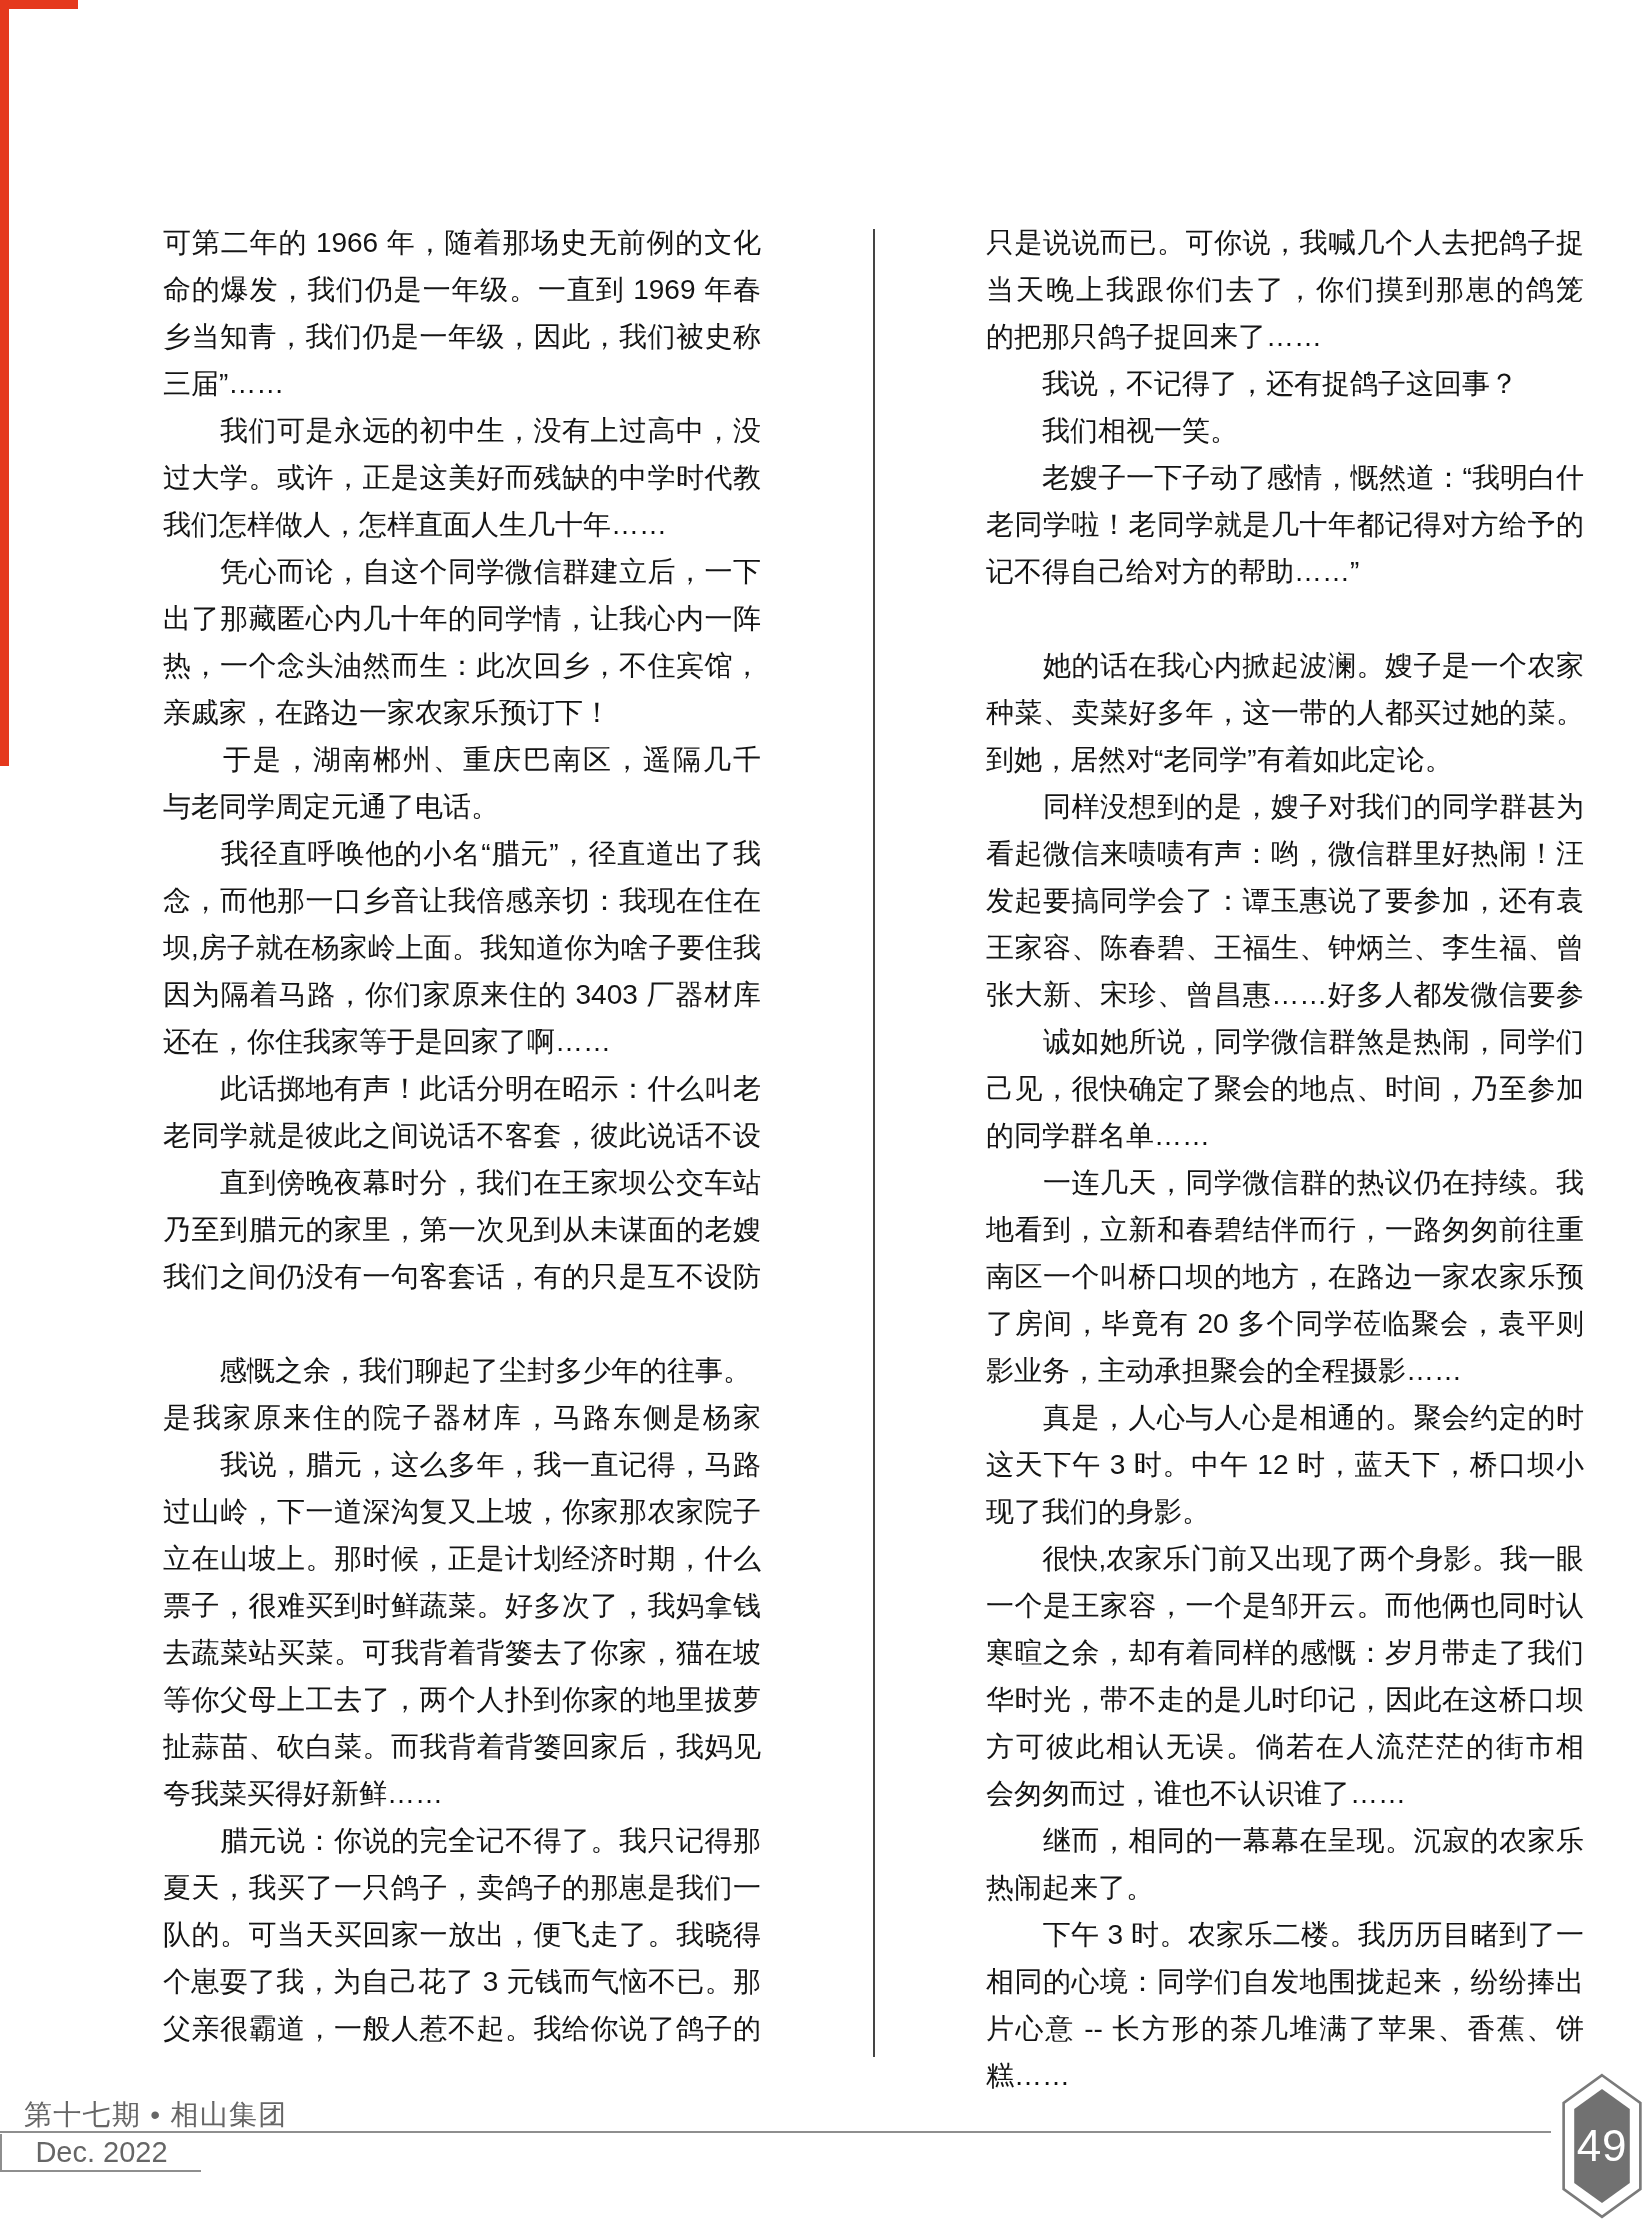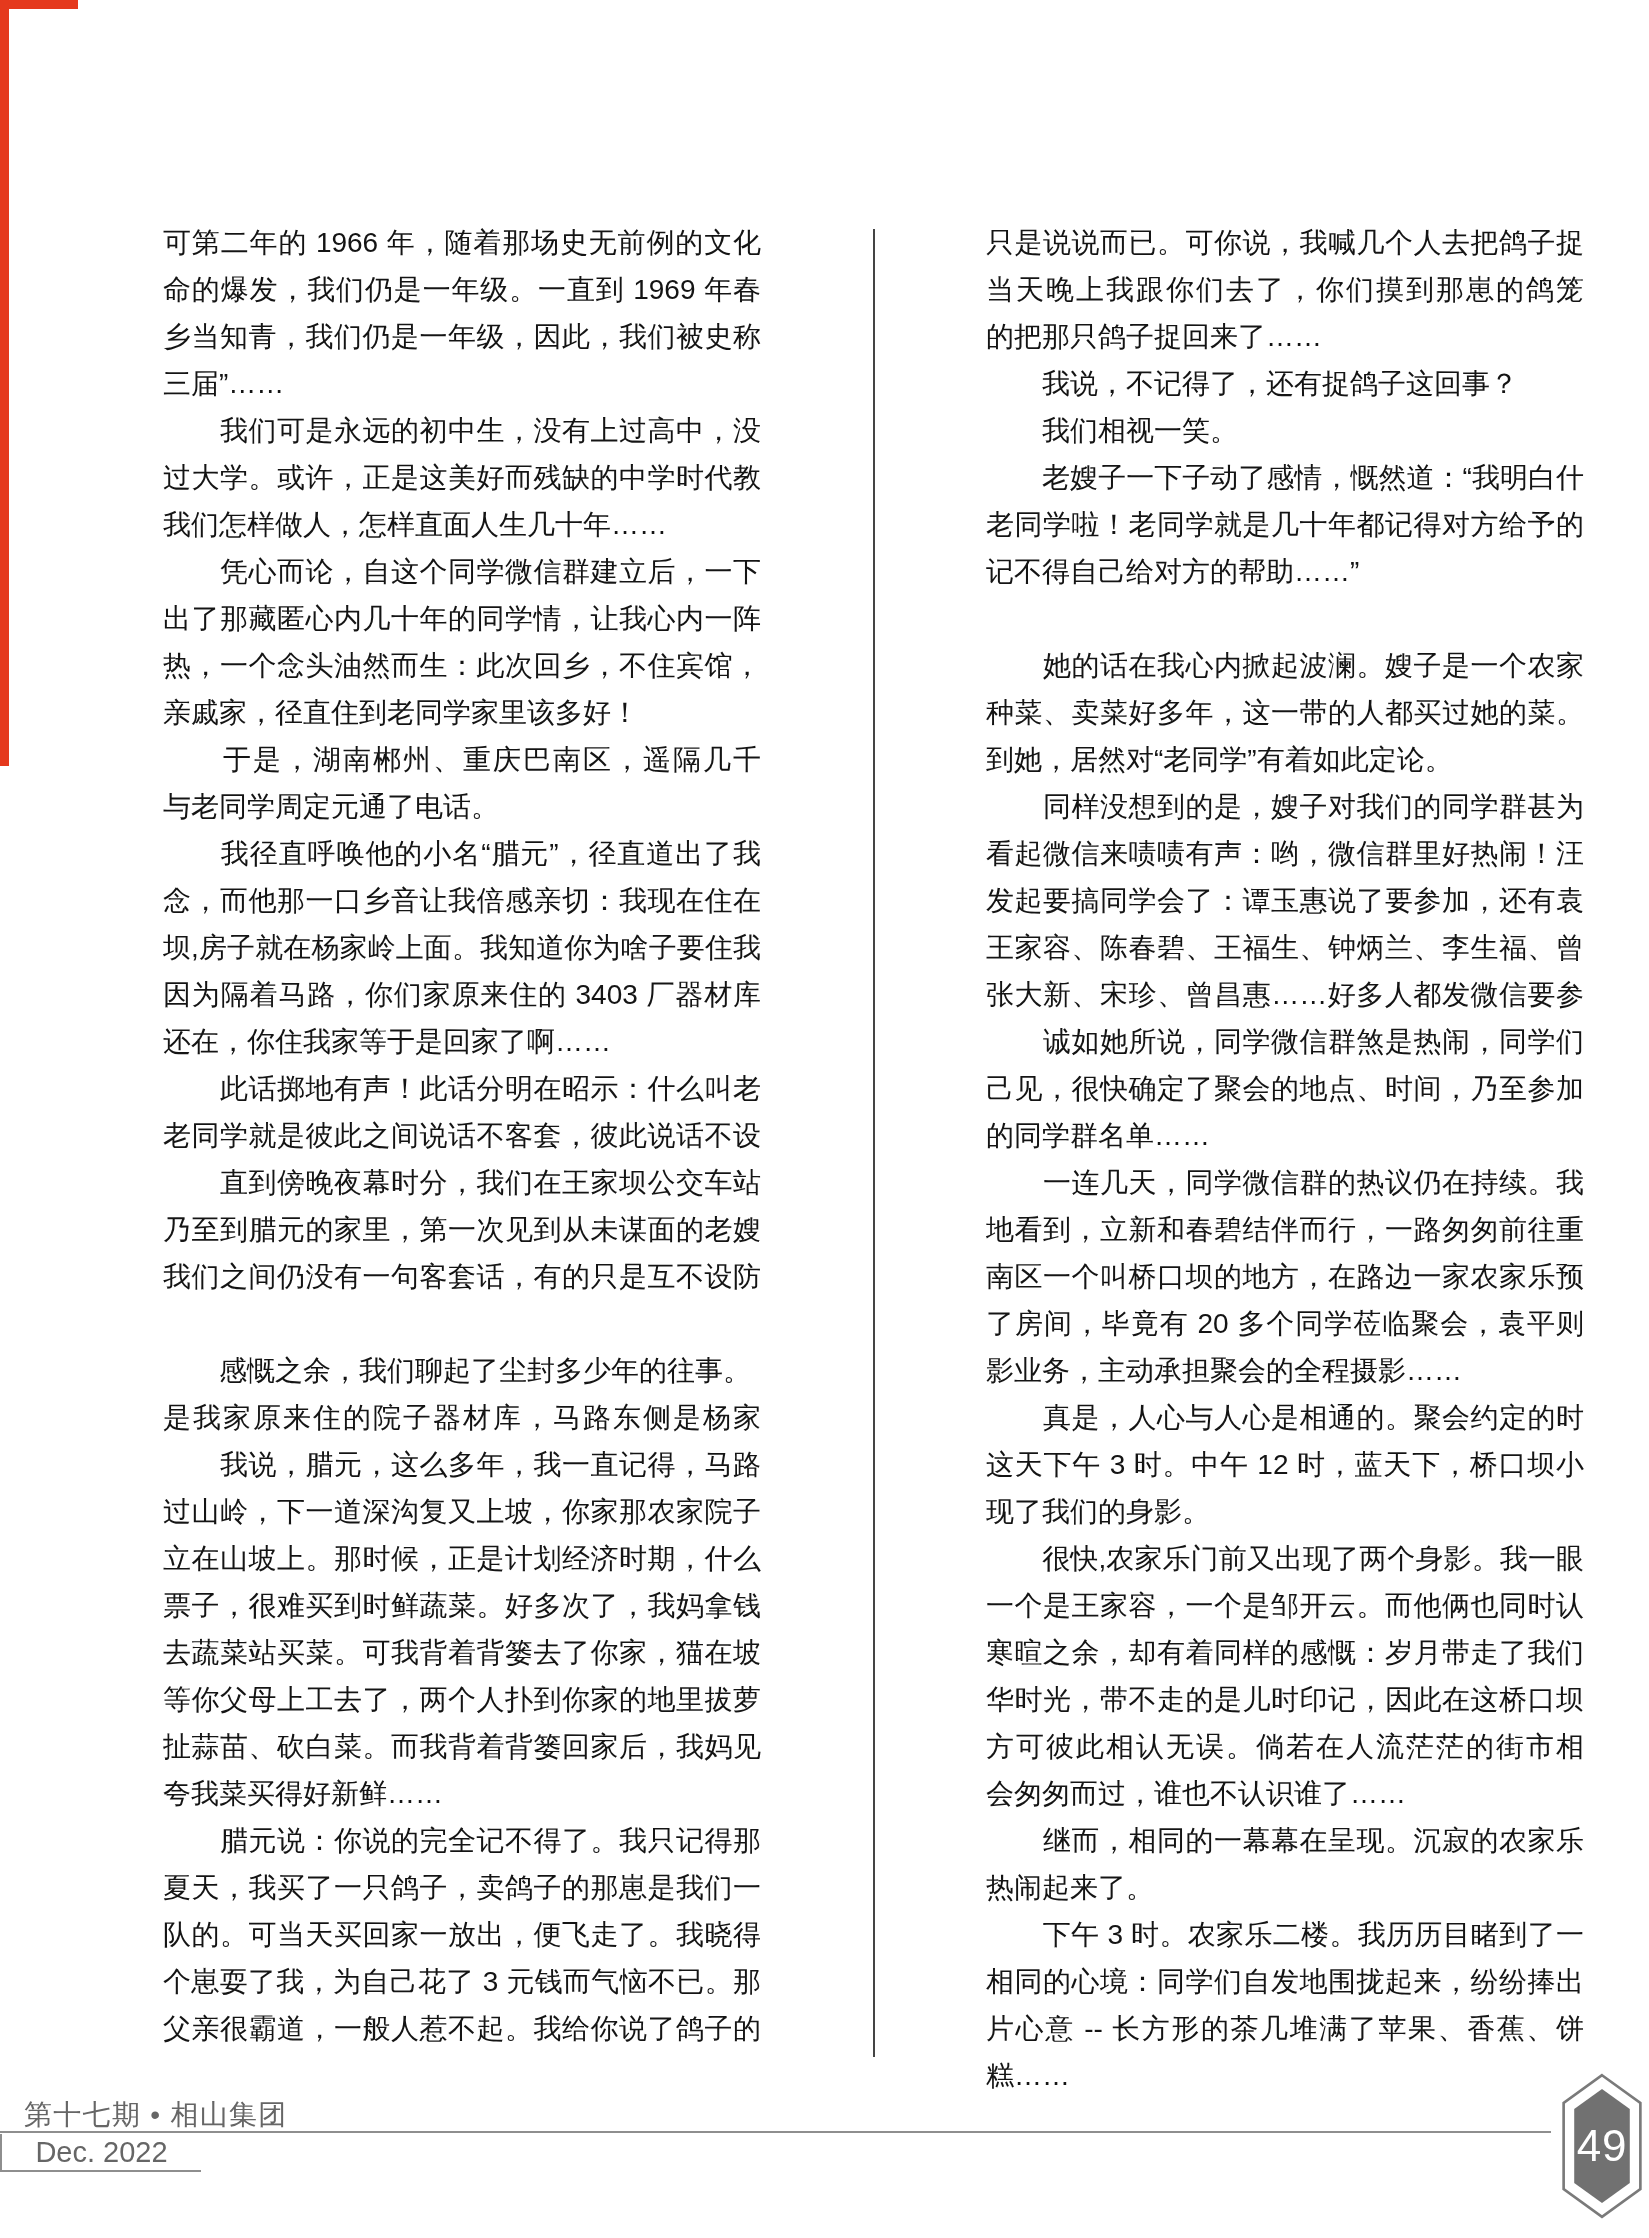--- a/index.html
+++ b/index.html
@@ -57,21 +57,21 @@
       <div class="line">可第二年的 1966 年，随着那场史无前例的文化大革</div>
       <div class="line">命的爆发，我们仍是一年级。一直到 1969 年春天下</div>
       <div class="line">乡当知青，我们仍是一年级，因此，我们被史称为“老</div>
       <div class="line pend">三届”……</div>
       <div class="line">　　我们可是永远的初中生，没有上过高中，没有上</div>
       <div class="line">过大学。或许，正是这美好而残缺的中学时代教会了</div>
       <div class="line pend">我们怎样做人，怎样直面人生几十年……</div>
       <div class="line">　　凭心而论，自这个同学微信群建立后，一下迸发</div>
       <div class="line">出了那藏匿心内几十年的同学情，让我心内一阵阵发</div>
       <div class="line">热，一个念头油然而生：此次回乡，不住宾馆，不住</div>
-      <div class="line pend">亲戚家，径直住到老同学家里该多好！</div>
+      <div class="line pend">亲戚家，在路边一家农家乐预订下！</div>
       <div class="line">　　于是，湖南郴州、重庆巴南区，遥隔几千里，我</div>
       <div class="line pend">与老同学周定元通了电话。</div>
       <div class="line">　　我径直呼唤他的小名“腊元”，径直道出了我的心</div>
       <div class="line">念，而他那一口乡音让我倍感亲切：我现在住在王家</div>
       <div class="line">坝,房子就在杨家岭上面。我知道你为啥子要住我这儿,</div>
       <div class="line">因为隔着马路，你们家原来住的 3403 厂器材库院子</div>
       <div class="line pend">还在，你住我家等于是回家了啊……</div>
       <div class="line pend">　　此话掷地有声！此话分明在昭示：什么叫老同学？</div>
       <div class="line pend">老同学就是彼此之间说话不客套，彼此说话不设防！</div>
       <div class="line">　　直到傍晚夜幕时分，我们在王家坝公交车站重逢，</div>

